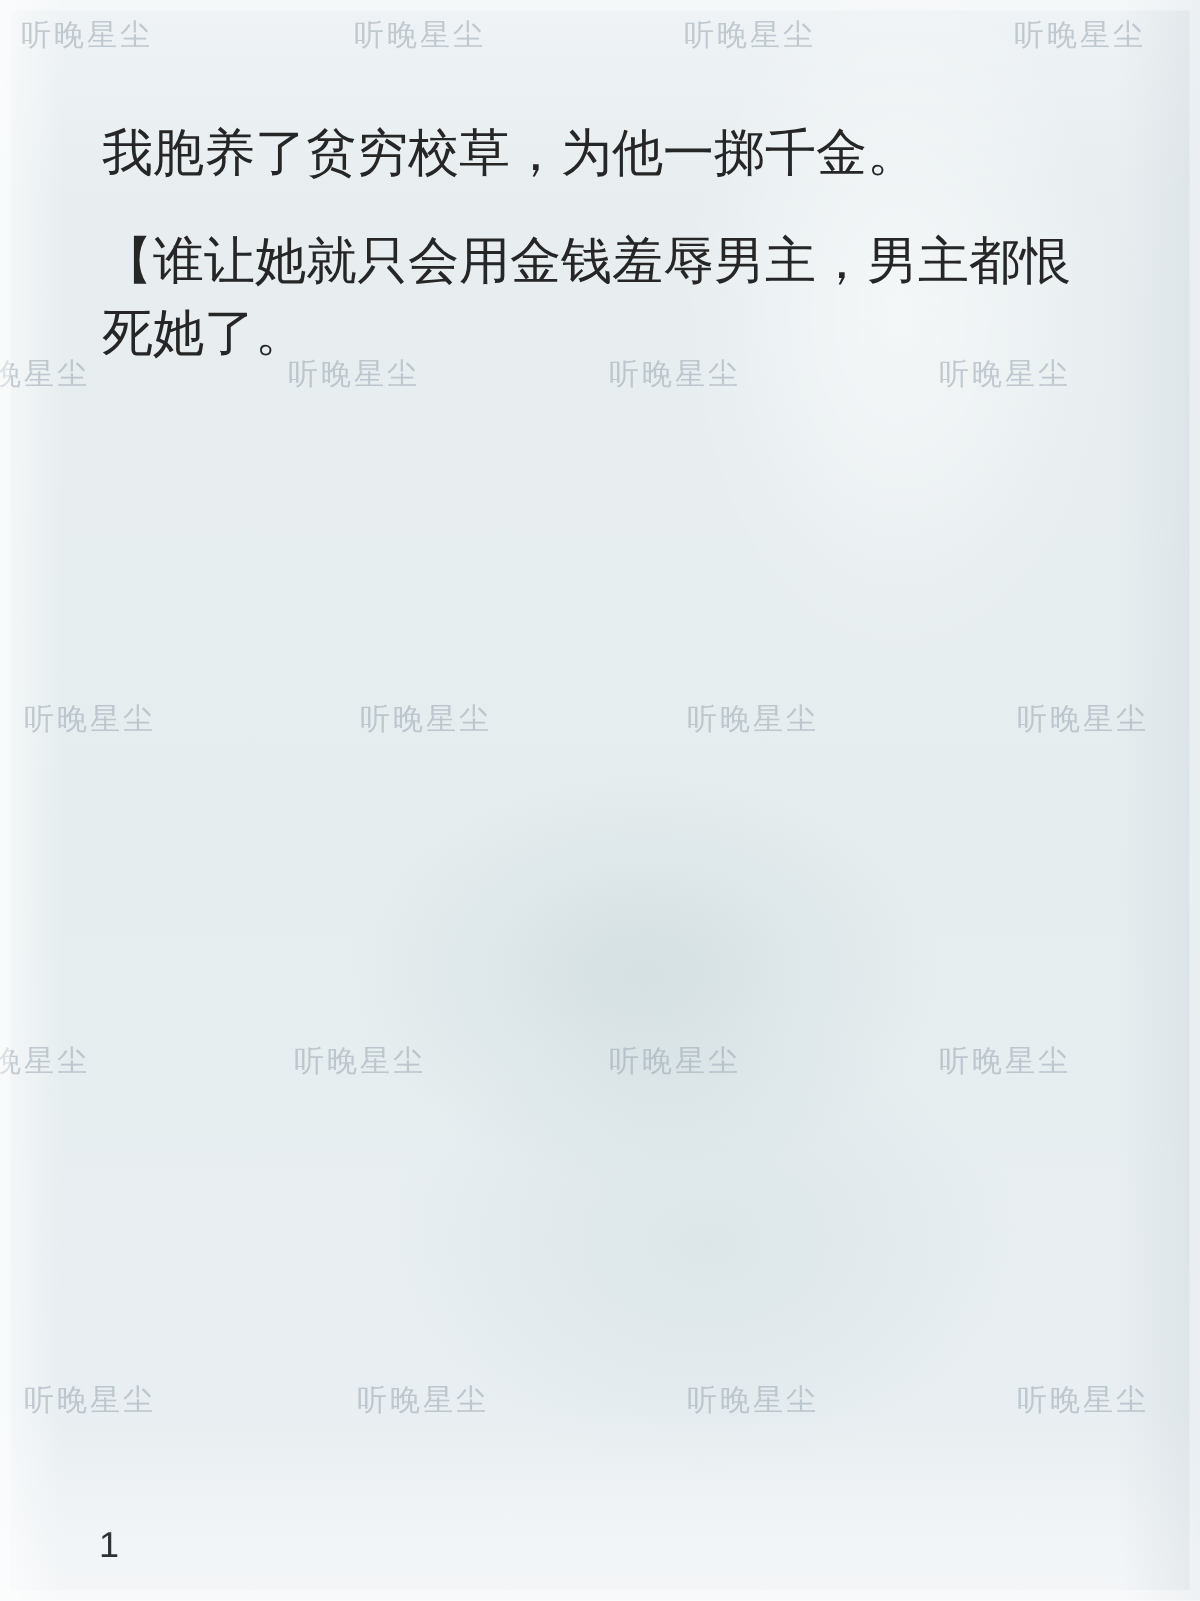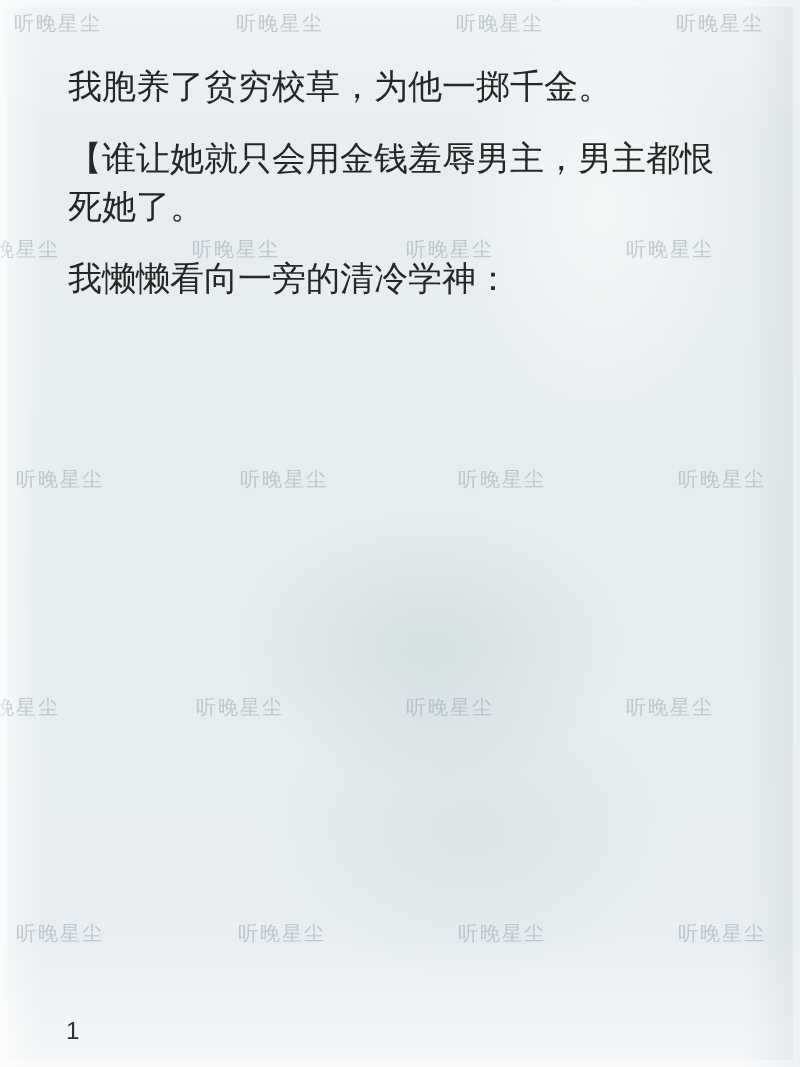--- a/index.html
+++ b/index.html
@@ -42,21 +42,21 @@
     color: rgba(148,160,172,0.50);
     white-space: nowrap;
   }
   .content {
     position: absolute;
     left: 68px;
     top: 62px;
     width: 660px;
   }
   .content p {
-    margin: 0 0 24px 0;
+    margin: 16px 0 24px 0;
     font-size: 34px;
     line-height: 48px;
     font-weight: 400;
     color: #262626;
     letter-spacing: 0;
     text-align: left;
   }
   .page-number {
     position: absolute;
     left: 66px;
@@ -90,18 +90,17 @@
     <span class="watermark" style="left: 626px; top: 694px;">听晚星尘</span>
     <span class="watermark" style="left: 16px; top: 920px;">听晚星尘</span>
     <span class="watermark" style="left: 238px; top: 920px;">听晚星尘</span>
     <span class="watermark" style="left: 458px; top: 920px;">听晚星尘</span>
     <span class="watermark" style="left: 678px; top: 920px;">听晚星尘</span>
   </div>
 
 <div class="content">
   <p>我胞养了贫穷校草，为他一掷千金。</p>
   <p>【谁让她就只会用金钱羞辱男主，男主都恨死她了。</p>
-  <p>我懒懒看向一旁的清冷学神：</p>
 </div>
 
 <div class="page-number">1</div>
 
 <div class="frame"></div>
 
 </body></html>

